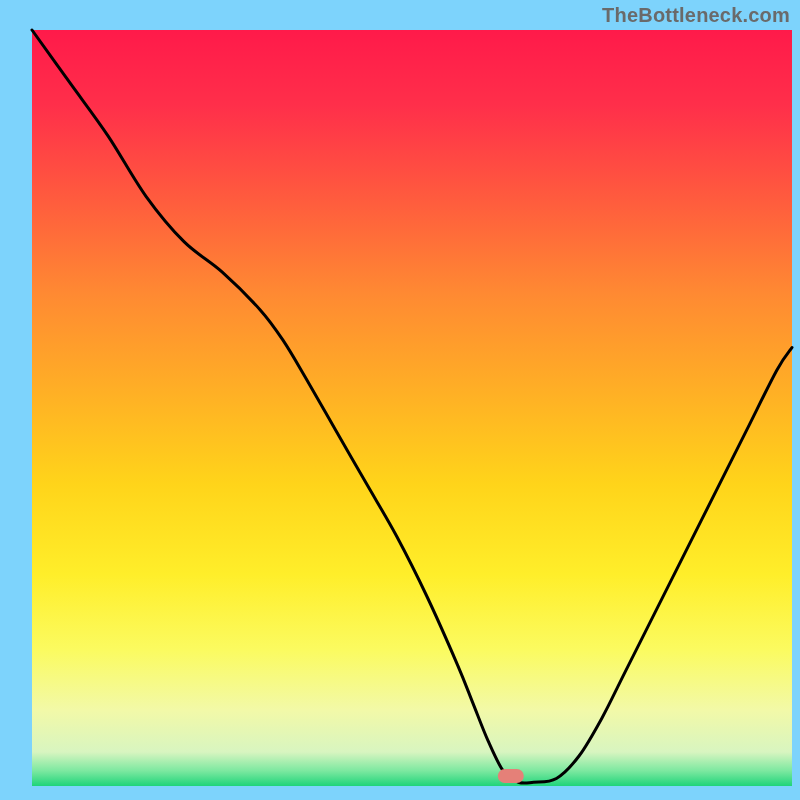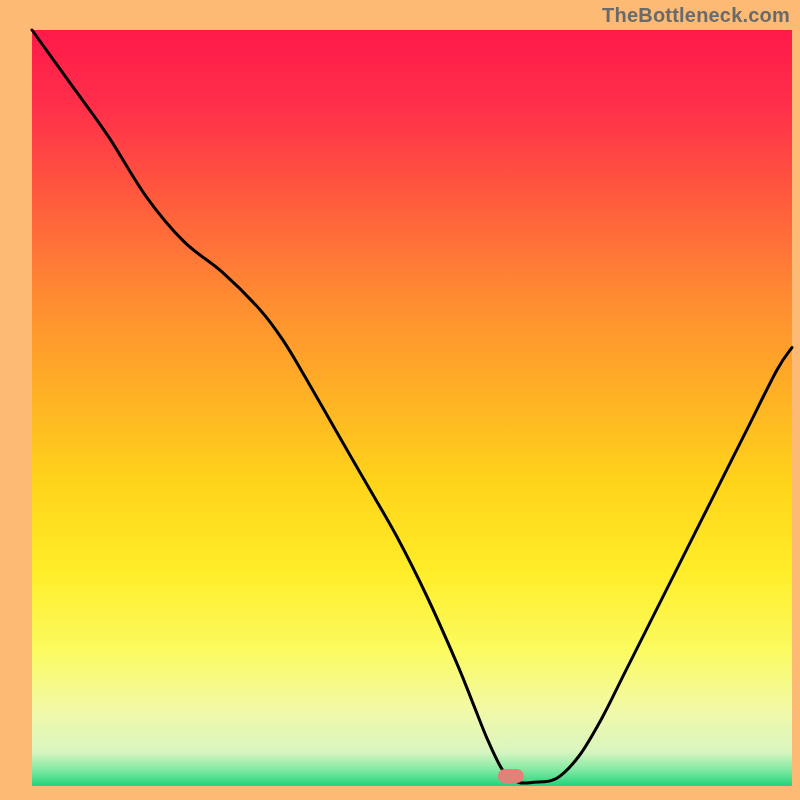--- a/index.html
+++ b/index.html
@@ -7,21 +7,21 @@
     padding: 0;
     width: 800px;
     height: 800px;
     background: #000;
     overflow: hidden;
   }
   .stage {
     position: relative;
     width: 800px;
     height: 800px;
-    background: #fdba74;
+    background: #7dd3fc;
   }
   .watermark {
     position: absolute;
     top: 4px;
     right: 10px;
     font-family: Arial, Helvetica, sans-serif;
     font-size: 20px;
     font-weight: 600;
     color: #6a6a6a;
     letter-spacing: 0.2px;

